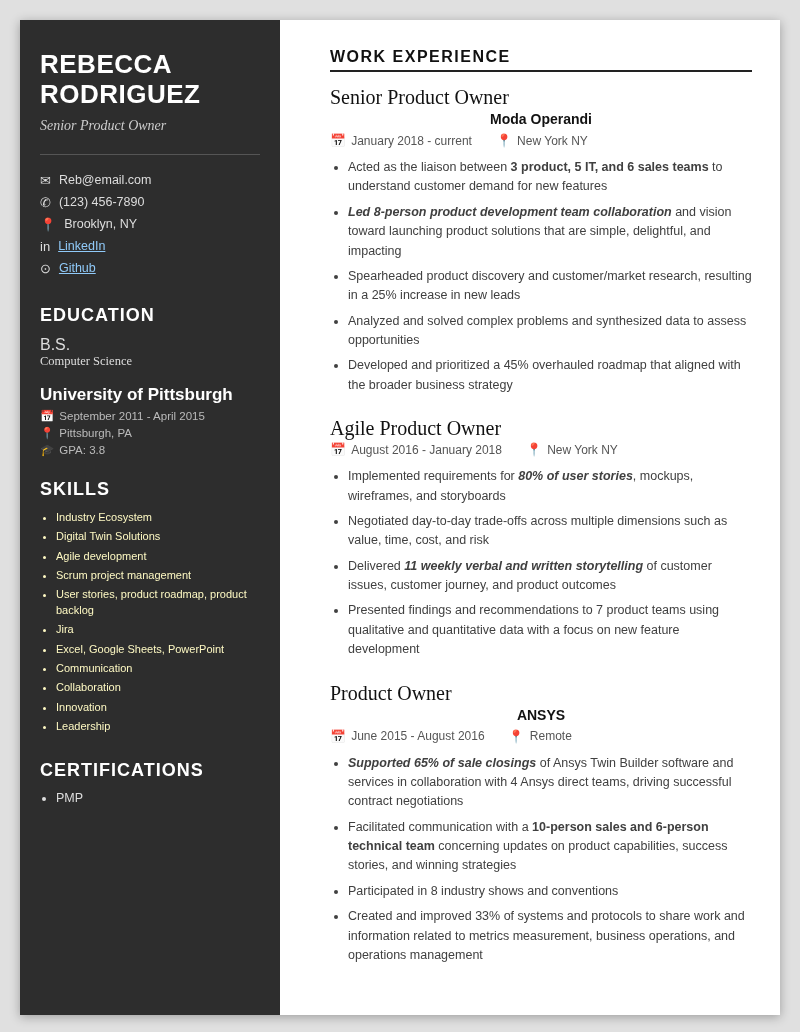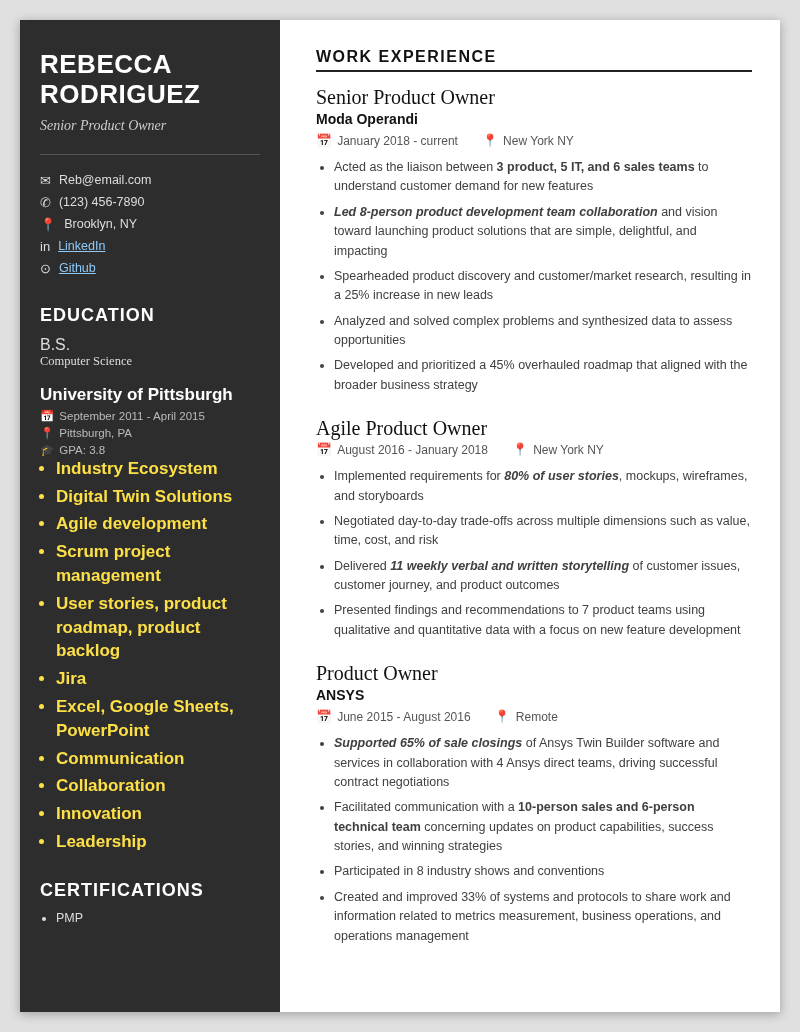--- a/index.html
+++ b/index.html
@@ -115,24 +115,23 @@
       font-size: 11.5px;
       color: #bbb;
       font-family: Arial, sans-serif;
       display: flex;
       align-items: center;
       margin-top: 3px;
     }
     .skills-list {
       list-style: disc;
       padding-left: 16px;
-      font-size: 17px;
-      color: #fde047;
-      font-family: Arial, sans-serif;
-      font-weight: bold;
+      font-size: 11px;
+      color: #fef9c3;
+      font-family: Arial, sans-serif;
     }
     .skills-list li {
       margin-bottom: 4px;
       line-height: 1.4;
     }
     .cert-list {
       list-style: disc;
       padding-left: 16px;
       font-size: 12.5px;
       color: #ddd;
@@ -140,20 +139,21 @@
     }
     .cert-list li {
       margin-bottom: 4px;
     }
 
     
     .main-content {
       flex: 1;
       padding: 28px 28px 28px 36px;
       font-family: Arial, sans-serif;
+      margin-left: 14px;
     }
     .main-section-title {
       font-size: 16px;
       font-weight: 900;
       text-transform: uppercase;
       letter-spacing: 1.5px;
       border-bottom: 2px solid #222;
       padding-bottom: 4px;
       margin-bottom: 14px;
       color: #111;
@@ -163,20 +163,21 @@
       font-weight: 400;
       color: #111;
       font-family: Georgia, serif;
       margin-bottom: 2px;
     }
     .job-company {
       font-size: 14px;
       font-weight: 700;
       color: #111;
       margin-bottom: 6px;
+      text-align: center;
     }
     .job-meta {
       display: flex;
       align-items: center;
       gap: 24px;
       font-size: 12px;
       color: #555;
       margin-bottom: 10px;
     }
     .job-meta-item {
@@ -242,20 +243,21 @@
     </div>
     <div class="edu-location">
       <span class="icon" style="margin-right:5px;">📍</span>
       <span>Pittsburgh, PA</span>
     </div>
     <div class="edu-gpa">
       <span class="icon" style="margin-right:5px;">🎓</span>
       <span>GPA: 3.8</span>
     </div>
 
+    <div class="section-heading">SKILLS</div>
     <ul class="skills-list">
       <li>Industry Ecosystem</li>
       <li>Digital Twin Solutions</li>
       <li>Agile development</li>
       <li>Scrum project management</li>
       <li>User stories, product roadmap, product backlog</li>
       <li>Jira</li>
       <li>Excel, Google Sheets, PowerPoint</li>
       <li>Communication</li>
       <li>Collaboration</li>

